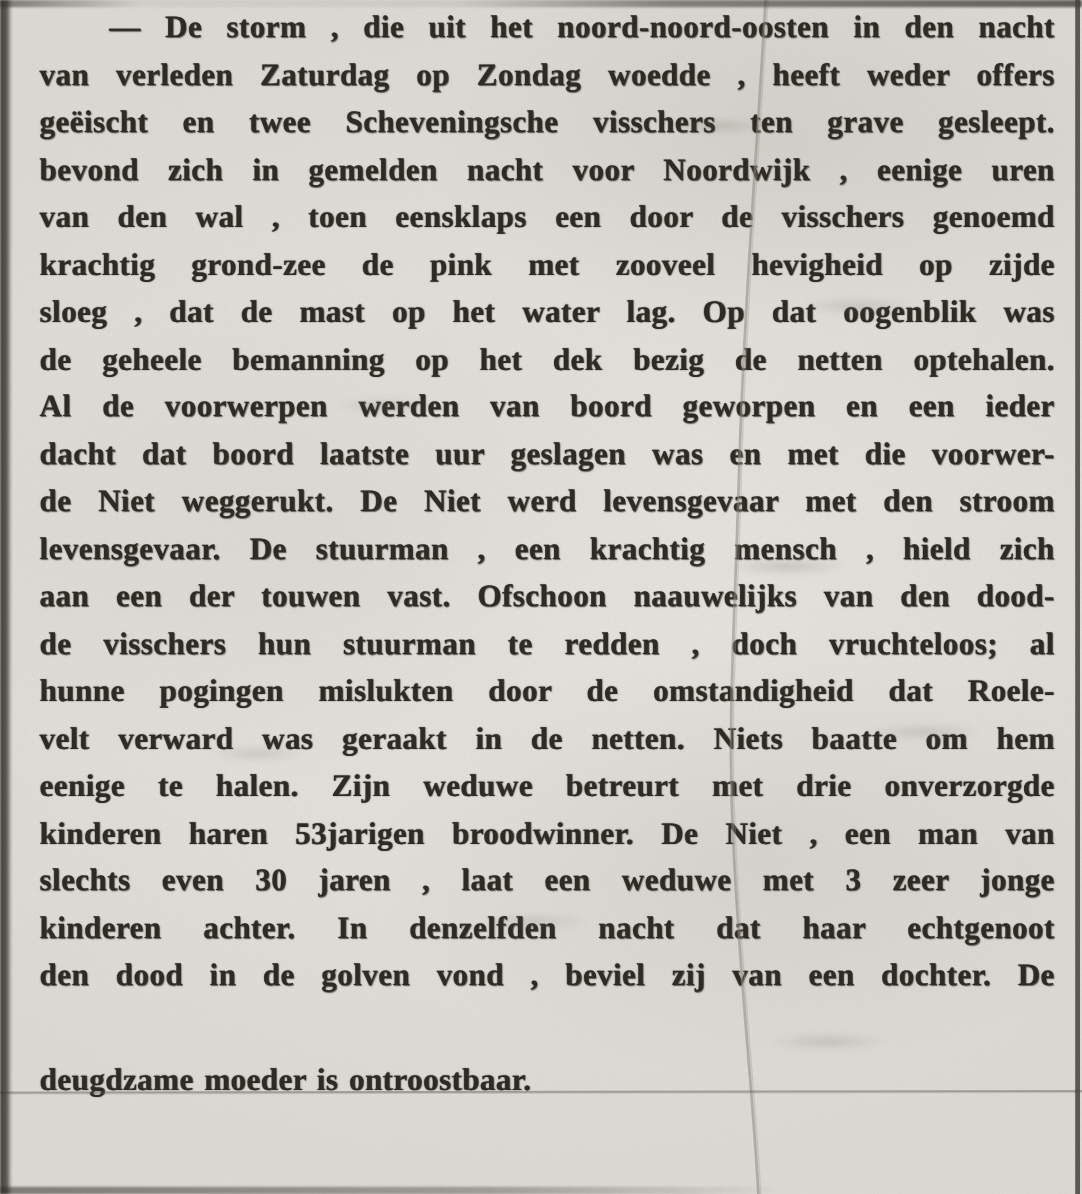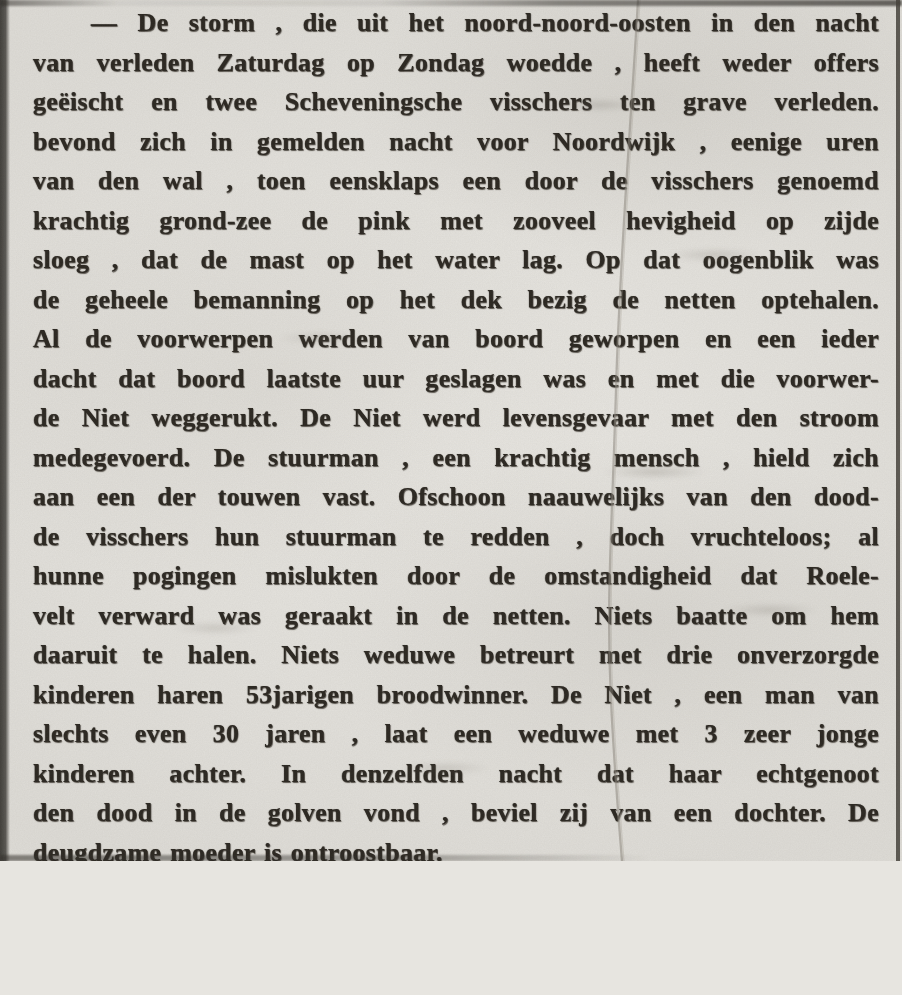--- a/index.html
+++ b/index.html
@@ -2,42 +2,42 @@
 <html><head>
 <meta charset="utf-8">
 <style>
   html,body{margin:0;padding:0;}
   body{
     width:902px;height:995px;overflow:hidden;
     font-family:"Liberation Serif","DejaVu Serif",serif;
     background:#e7e5e0;
   }
   .page{
-    position:relative;width:902px;height:861px;overflow:hidden;
+    position:relative;width:902px;height:995px;overflow:hidden;
     background:
       radial-gradient(ellipse 420px 220px at 72% 12%, rgba(120,114,104,0.10), rgba(120,114,104,0) 70%),
       radial-gradient(ellipse 500px 300px at 30% 45%, rgba(125,119,108,0.08), rgba(125,119,108,0) 70%),
       radial-gradient(ellipse 460px 260px at 70% 72%, rgba(118,112,102,0.10), rgba(118,112,102,0) 70%),
       radial-gradient(ellipse 700px 500px at 50% 50%, rgba(255,255,255,0.05), rgba(90,86,78,0.07) 95%),
       #e8e6e1;
   }
   
   .textblock{
     position:absolute;left:33px;top:3px;width:846px;
     color:#2a2620;
     font-size:26px;font-weight:700;line-height:39.5px;
     letter-spacing:0.3px;word-spacing:2px;
     text-shadow:0.6px 0.5px 1px rgba(40,35,28,0.75), -0.4px 0 0.8px rgba(40,35,28,0.45);
   }
   .line{
     text-align:justify;text-align-last:justify;
     white-space:nowrap;
   }
   .line:first-child{text-indent:58px;}
-  .line:last-child{text-align:right;text-align-last:left;}
+  .line:last-child{text-align:right;text-align-last:left;margin-top:47px;}
   
   .edge-left{
     position:absolute;left:0;top:0;width:10px;height:995px;
     background:linear-gradient(to right, rgba(42,40,36,0.88) 0%, rgba(42,40,36,0.75) 55%, rgba(42,40,36,0) 100%);
     filter:blur(0.7px);
   }
   .edge-top{
     position:absolute;left:0;top:0;width:902px;height:6px;
     background:linear-gradient(to right, rgba(45,42,38,0.55) 0%, rgba(45,42,38,0.05) 13%, rgba(45,42,38,0.08) 42%, rgba(45,42,38,0.5) 62%, rgba(45,42,38,0.7) 100%);
     filter:blur(1px);
@@ -74,35 +74,35 @@
   .grain{position:absolute;left:0;top:0;pointer-events:none;}
 </style>
 </head>
 <body>
 
 <div class="page">
 
   <div class="textblock">
       <div class="line">— De storm , die uit het noord-noord-oosten in den nacht</div>
       <div class="line">van verleden Zaturdag op Zondag woedde , heeft weder offers</div>
-      <div class="line">geëischt en twee Scheveningsche visschers ten grave verleden.</div>
+      <div class="line">geëischt en twee Scheveningsche visschers ten grave gesleept.</div>
       <div class="line">bevond zich in gemelden nacht voor Noordwijk , eenige uren</div>
       <div class="line">van den wal , toen eensklaps een door de visschers genoemd</div>
       <div class="line">krachtig grond-zee de pink met zooveel hevigheid op zijde</div>
       <div class="line">sloeg , dat de mast op het water lag. Op dat oogenblik was</div>
       <div class="line">de geheele bemanning op het dek bezig de netten optehalen.</div>
       <div class="line">Al de voorwerpen werden van boord geworpen en een ieder</div>
       <div class="line">dacht dat boord laatste uur geslagen was en met die voorwer-</div>
       <div class="line">de Niet weggerukt. De Niet werd levensgevaar met den stroom</div>
-      <div class="line">medegevoerd. De stuurman , een krachtig mensch , hield zich</div>
+      <div class="line">levensgevaar. De stuurman , een krachtig mensch , hield zich</div>
       <div class="line">aan een der touwen vast. Ofschoon naauwelijks van den dood-</div>
       <div class="line">de visschers hun stuurman te redden , doch vruchteloos; al</div>
       <div class="line">hunne pogingen mislukten door de omstandigheid dat Roele-</div>
       <div class="line">velt verward was geraakt in de netten. Niets baatte om hem</div>
-      <div class="line">daaruit te halen. Niets weduwe betreurt met drie onverzorgde</div>
+      <div class="line">eenige te halen. Zijn weduwe betreurt met drie onverzorgde</div>
       <div class="line">kinderen haren 53jarigen broodwinner. De Niet , een man van</div>
       <div class="line">slechts even 30 jaren , laat een weduwe met 3 zeer jonge</div>
       <div class="line">kinderen achter. In denzelfden nacht dat haar echtgenoot</div>
       <div class="line">den dood in de golven vond , beviel zij van een dochter. De</div>
       <div class="line">deugdzame moeder is ontroostbaar.</div>
     </div>
 
   <svg class="crease-svg" width="902" height="995" aria-hidden="true">
     <path d="M638,0 C632,110 620,250 616,390 C612,530 606,600 611,700 C616,810 627,905 632,995" stroke="#8e897f" stroke-width="2.3" fill="none" opacity="0.55"></path>
     <path d="M640,0 C634,110 622,250 618,390 C614,530 608,600 613,700 C618,810 629,905 634,995" stroke="#a29d93" stroke-width="1.2" fill="none" opacity="0.35"></path>

